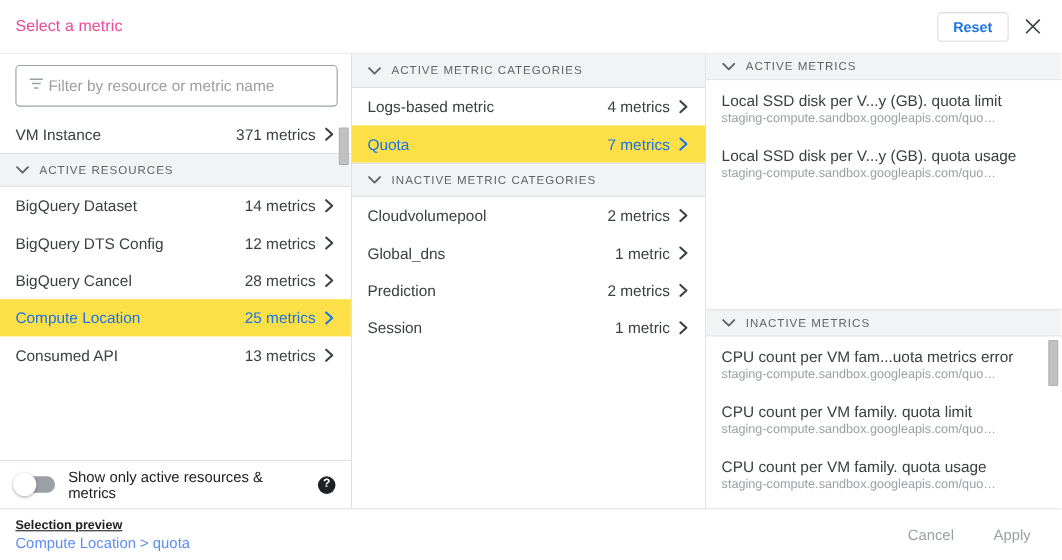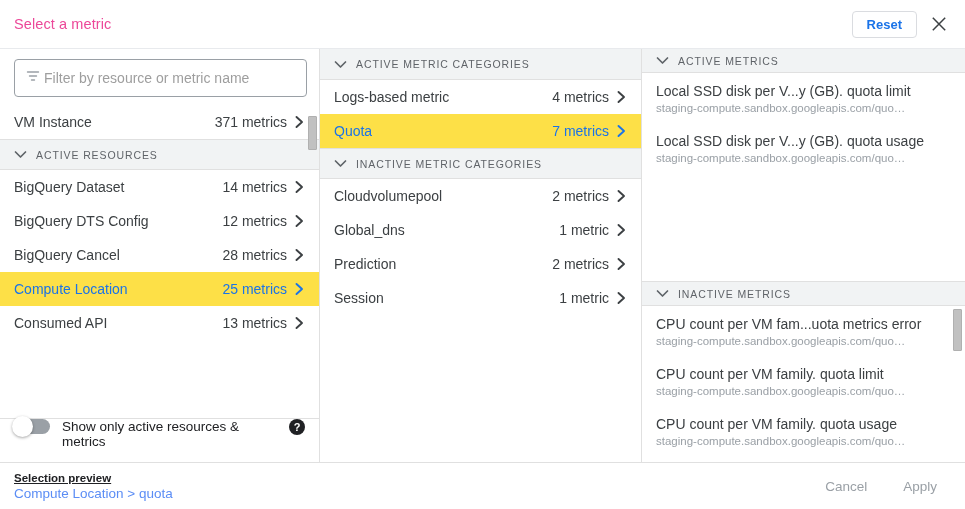--- a/index.html
+++ b/index.html
@@ -149,20 +149,21 @@
     font-size: 10.5px;
     letter-spacing: .9px;
     color: #5f6368;
     text-transform: uppercase;
   }
 
   
   .toggle-bar {
     flex: 0 0 44px;
     display: flex;
+    align-items: center;
     gap: 12px;
     padding: 0 14px;
     border-top: 1px solid #e0e0e0;
   }
   .switch {
     position: relative;
     width: 36px; height: 15px;
     border-radius: 8px;
     background: #9aa0a6;
     cursor: pointer;

